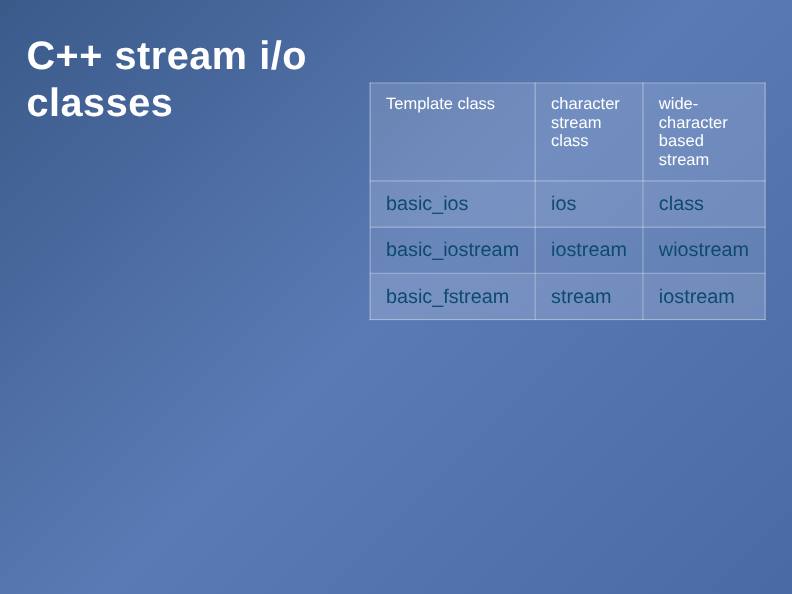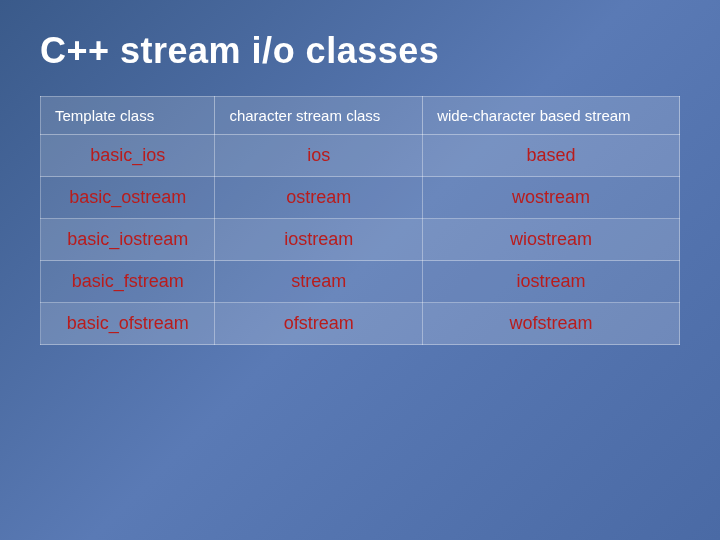--- a/index.html
+++ b/index.html
@@ -13,61 +13,62 @@
       height: 540px;
       background: #4a6fa5;
       background: linear-gradient(135deg, #3a5a8a 0%, #5a7ab5 50%, #4a6aa5 100%);
       font-family: Arial, Helvetica, sans-serif;
       overflow: hidden;
     }
 
     .slide {
       width: 720px;
       height: 540px;
-      padding: 30px 40px;
+      padding: 30px 24px;
       display: flex;
-      flex-direction: column;
+      flex-direction: row;
       border-radius: 10px;
     }
 
     .title {
       color: #ffffff;
       font-size: 36px;
       font-weight: bold;
       margin-bottom: 24px;
       letter-spacing: 0.5px;
     }
 
     .table-container {
       flex: 1;
     }
 
     table {
       width: 100%;
       border-collapse: collapse;
       border: 1px solid rgba(255,255,255,0.5);
+      margin-top: 45px;
     }
 
     thead tr th {
       background: rgba(255,255,255,0.15);
       color: #ffffff;
       font-size: 15px;
       font-weight: normal;
       padding: 10px 14px;
       text-align: left;
       border: 1px solid rgba(255,255,255,0.4);
       vertical-align: top;
     }
 
     tbody tr td {
       background: rgba(255,255,255,0.12);
-      color: #b91c1c;
+      color: #0c4a6e;
       font-size: 18px;
       padding: 10px 14px;
-      text-align: center;
+      text-align: left;
       border: 1px solid rgba(255,255,255,0.35);
     }
 
     tbody tr:nth-child(odd) td {
       background: rgba(255,255,255,0.18);
     }
 
     tbody tr:nth-child(even) td {
       background: rgba(255,255,255,0.10);
     }
@@ -83,38 +84,28 @@
         <tr>
           <th>Template class</th>
           <th>character stream class</th>
           <th>wide-character based stream</th>
         </tr>
       </thead>
       <tbody id="table-body">
       <tr>
             <td>basic_ios</td>
             <td>ios</td>
-            <td>based</td>
-          </tr>
-          <tr>
-            <td>basic_ostream</td>
-            <td>ostream</td>
-            <td>wostream</td>
+            <td>class</td>
           </tr>
           <tr>
             <td>basic_iostream</td>
             <td>iostream</td>
             <td>wiostream</td>
           </tr>
           <tr>
             <td>basic_fstream</td>
             <td>stream</td>
             <td>iostream</td>
           </tr>
-          <tr>
-            <td>basic_ofstream</td>
-            <td>ofstream</td>
-            <td>wofstream</td>
-          </tr>
         </tbody>
     </table>
   </div>
 </div>
 
 </body></html>

